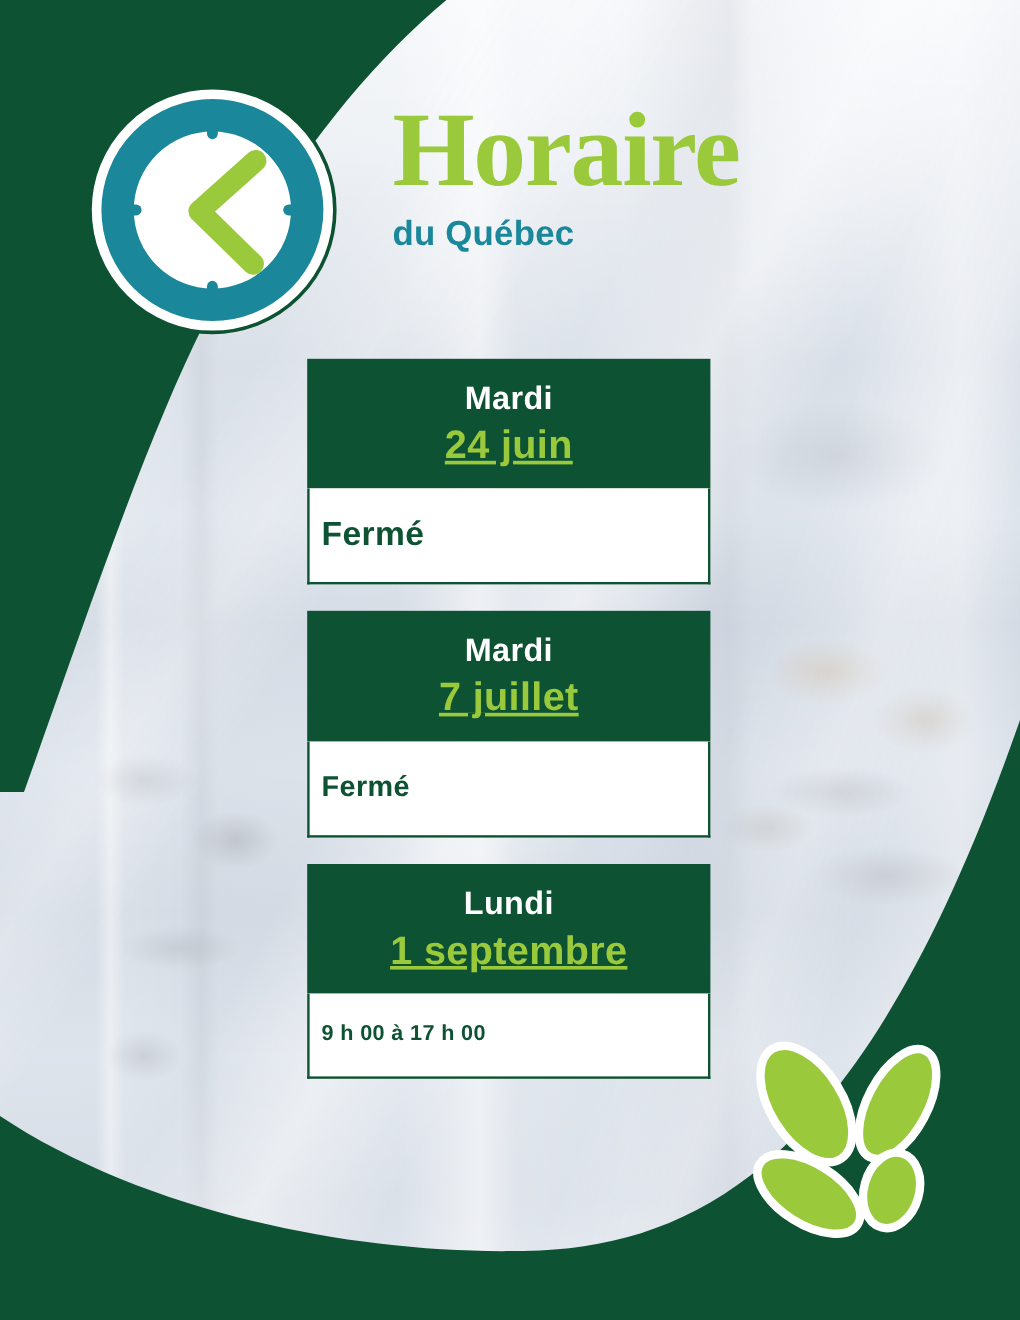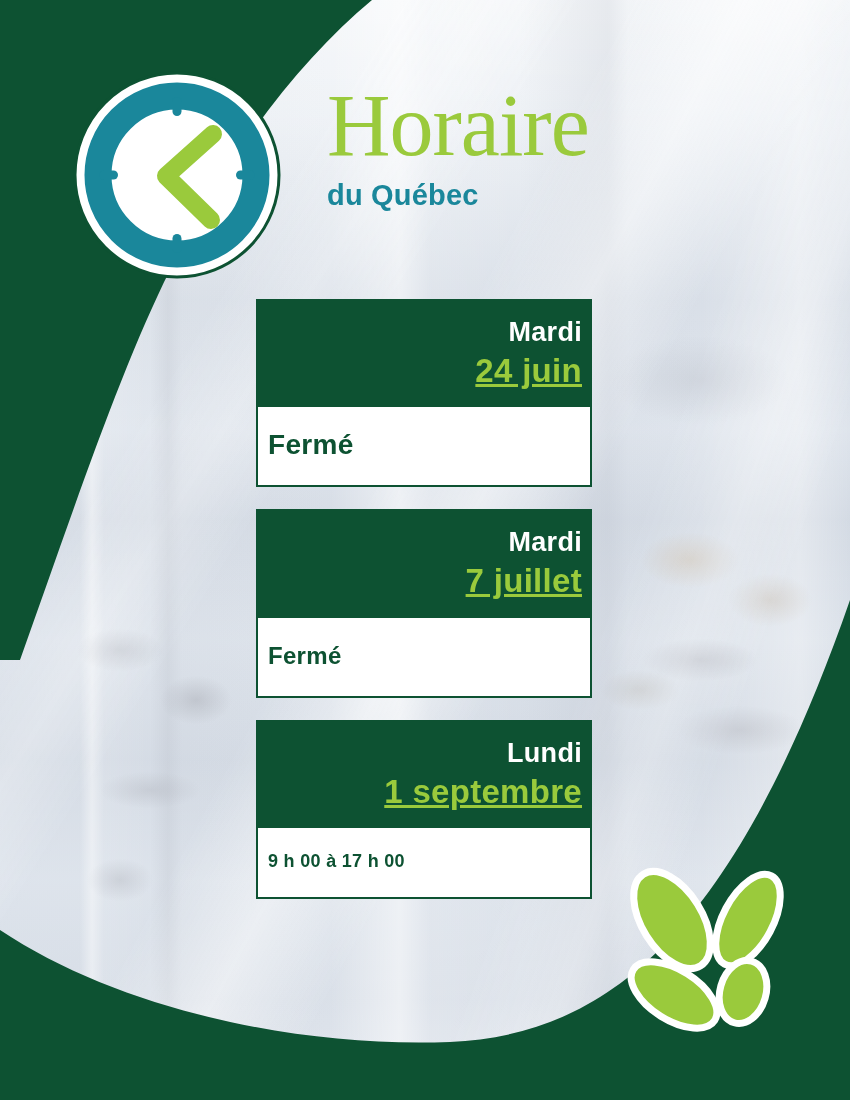--- a/index.html
+++ b/index.html
@@ -96,21 +96,21 @@
 
   
   .header-text {
     position: absolute;
     left: 327px;
     top: 84px;
     width: 420px;
   }
   .title {
     font-family: "Liberation Serif", "DejaVu Serif", serif;
-    font-weight: normal;
+    font-weight: bold;
     font-size: 88px;
     line-height: 0.95;
     color: #9aca3c;
     letter-spacing: -1px;
     margin: 0;
   }
   .subtitle {
     font-family: "Liberation Sans", sans-serif;
     font-weight: bold;
     font-size: 29px;
@@ -125,21 +125,21 @@
     position: absolute;
     left: 256px;
     top: 299px;
     width: 336px;
   }
   .card { margin-bottom: 22px; }
   .card:last-child { margin-bottom: 0; }
 
   .card-head {
     background: #0d5232;
-    text-align: right;
+    text-align: center;
     padding: 18px 10px 16px 10px;
   }
   .card-day {
     font-size: 27px;
     font-weight: bold;
     color: #ffffff;
     line-height: 1.15;
     letter-spacing: .3px;
   }
   .card-date {

